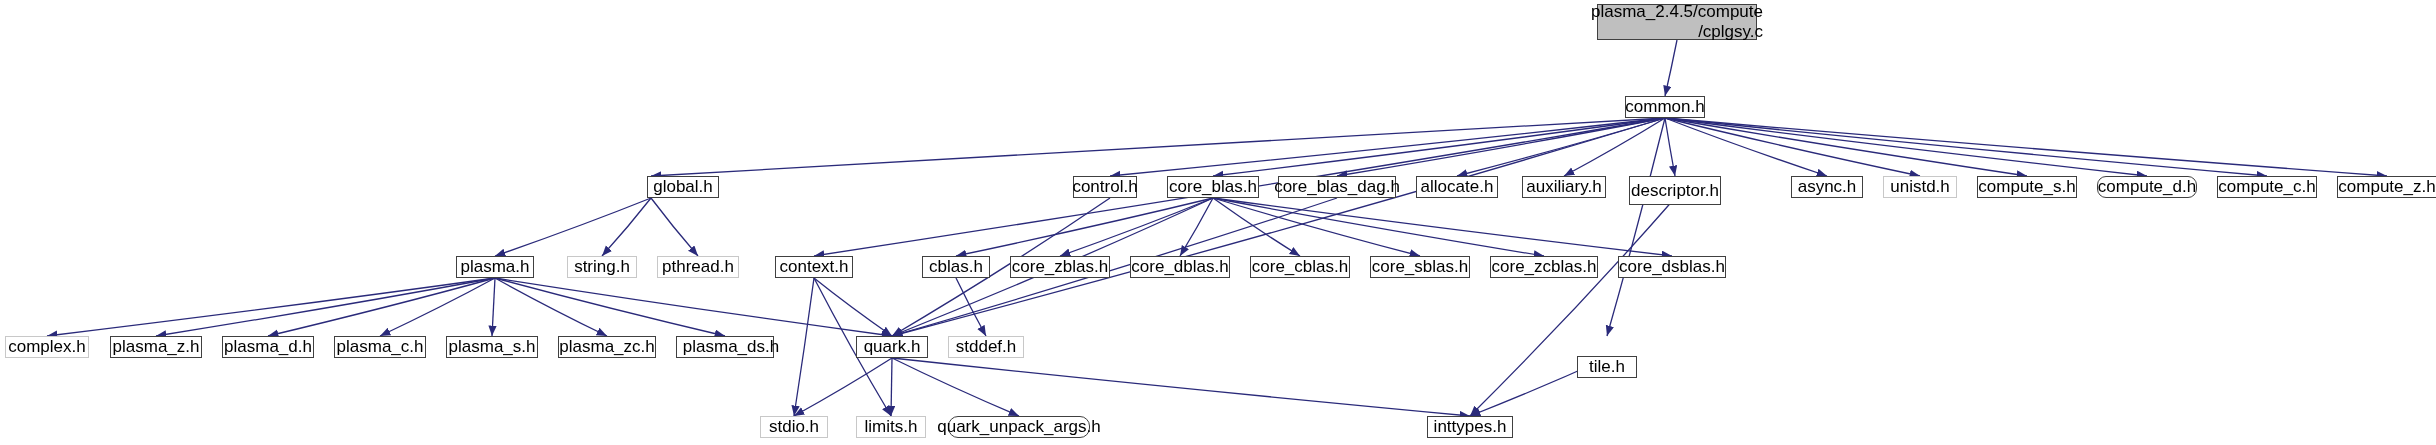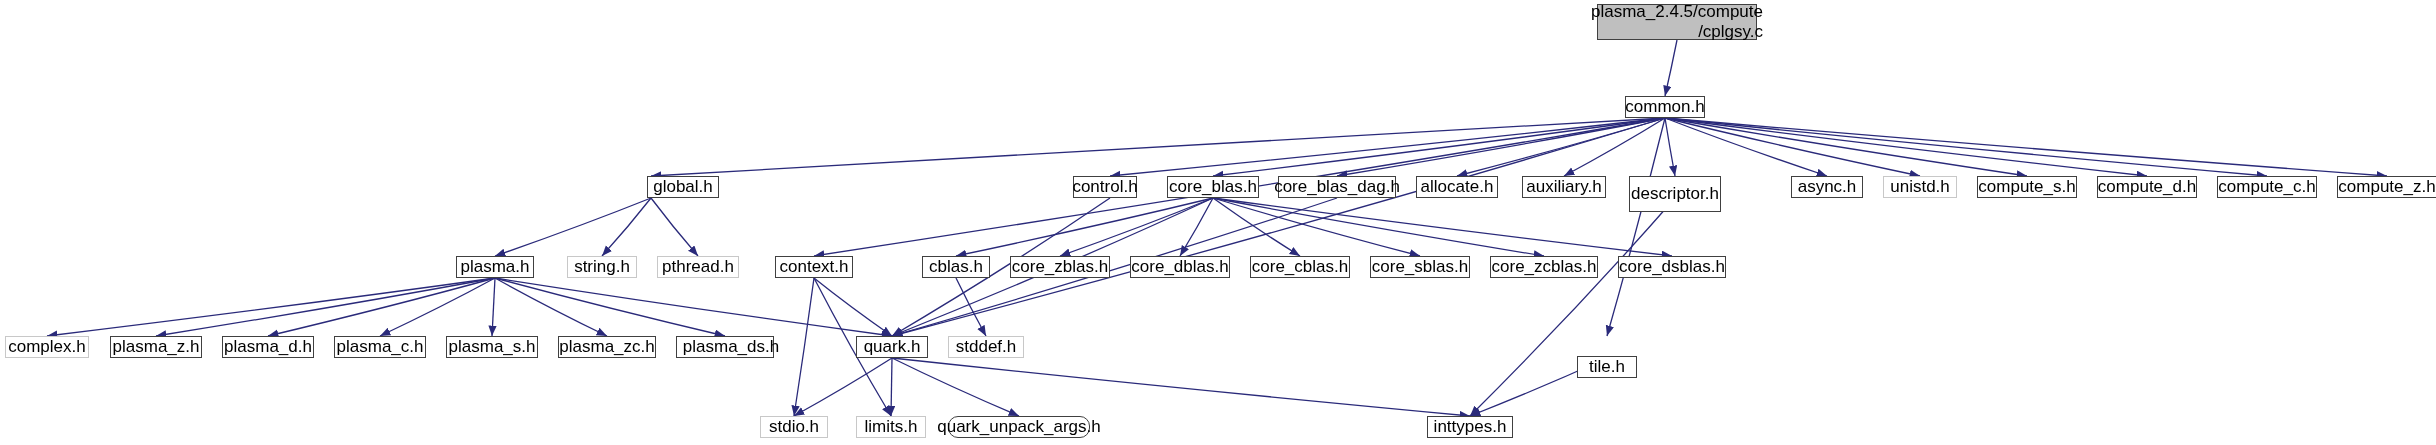--- a/index.html
+++ b/index.html
@@ -94,25 +94,25 @@
   <div id="nodes">
       <div class="node root" style="left: 1597px; top: 4px; width: 160px; height: 36px;">plasma_2.4.5/compute
 /cplgsy.c</div>
       <div class="node" style="left: 1625px; top: 96px; width: 80px; height: 22px;">common.h</div>
       <div class="node" style="left: 615px; top: 176px; width: 72px; height: 22px; margin-left: 32px;">global.h</div>
       <div class="node" style="left: 1073px; top: 176px; width: 64px; height: 22px;">control.h</div>
       <div class="node" style="left: 1167px; top: 176px; width: 92px; height: 22px;">core_blas.h</div>
       <div class="node" style="left: 1278px; top: 176px; width: 118px; height: 22px;">core_blas_dag.h</div>
       <div class="node" style="left: 1416px; top: 176px; width: 82px; height: 22px;">allocate.h</div>
       <div class="node" style="left: 1522px; top: 176px; width: 84px; height: 22px;">auxiliary.h</div>
-      <div class="node" style="left: 1629px; top: 176px; width: 92px; height: 36px;">descriptor.h</div>
+      <div class="node" style="left: 1629px; top: 176px; width: 92px; height: 29px;">descriptor.h</div>
       <div class="node" style="left: 1791px; top: 176px; width: 72px; height: 22px;">async.h</div>
       <div class="node sys" style="left: 1883px; top: 176px; width: 74px; height: 22px;">unistd.h</div>
       <div class="node" style="left: 1977px; top: 176px; width: 100px; height: 22px;">compute_s.h</div>
-      <div class="node" style="left: 2097px; top: 176px; width: 100px; height: 22px;">compute_d.h</div>
+      <div class="node" style="left: 2097px; top: 176px; width: 100px; height: 22px; border-radius: 9px;">compute_d.h</div>
       <div class="node" style="left: 2217px; top: 176px; width: 100px; height: 22px;">compute_c.h</div>
       <div class="node" style="left: 2337px; top: 176px; width: 100px; height: 22px;">compute_z.h</div>
       <div class="node" style="left: 456px; top: 256px; width: 78px; height: 22px;">plasma.h</div>
       <div class="node sys" style="left: 567px; top: 256px; width: 70px; height: 22px;">string.h</div>
       <div class="node sys" style="left: 657px; top: 256px; width: 82px; height: 22px;">pthread.h</div>
       <div class="node" style="left: 775px; top: 256px; width: 78px; height: 22px;">context.h</div>
       <div class="node" style="left: 922px; top: 256px; width: 68px; height: 22px;">cblas.h</div>
       <div class="node" style="left: 1010px; top: 256px; width: 100px; height: 22px;">core_zblas.h</div>
       <div class="node" style="left: 1130px; top: 256px; width: 100px; height: 22px;">core_dblas.h</div>
       <div class="node" style="left: 1250px; top: 256px; width: 100px; height: 22px;">core_cblas.h</div>

